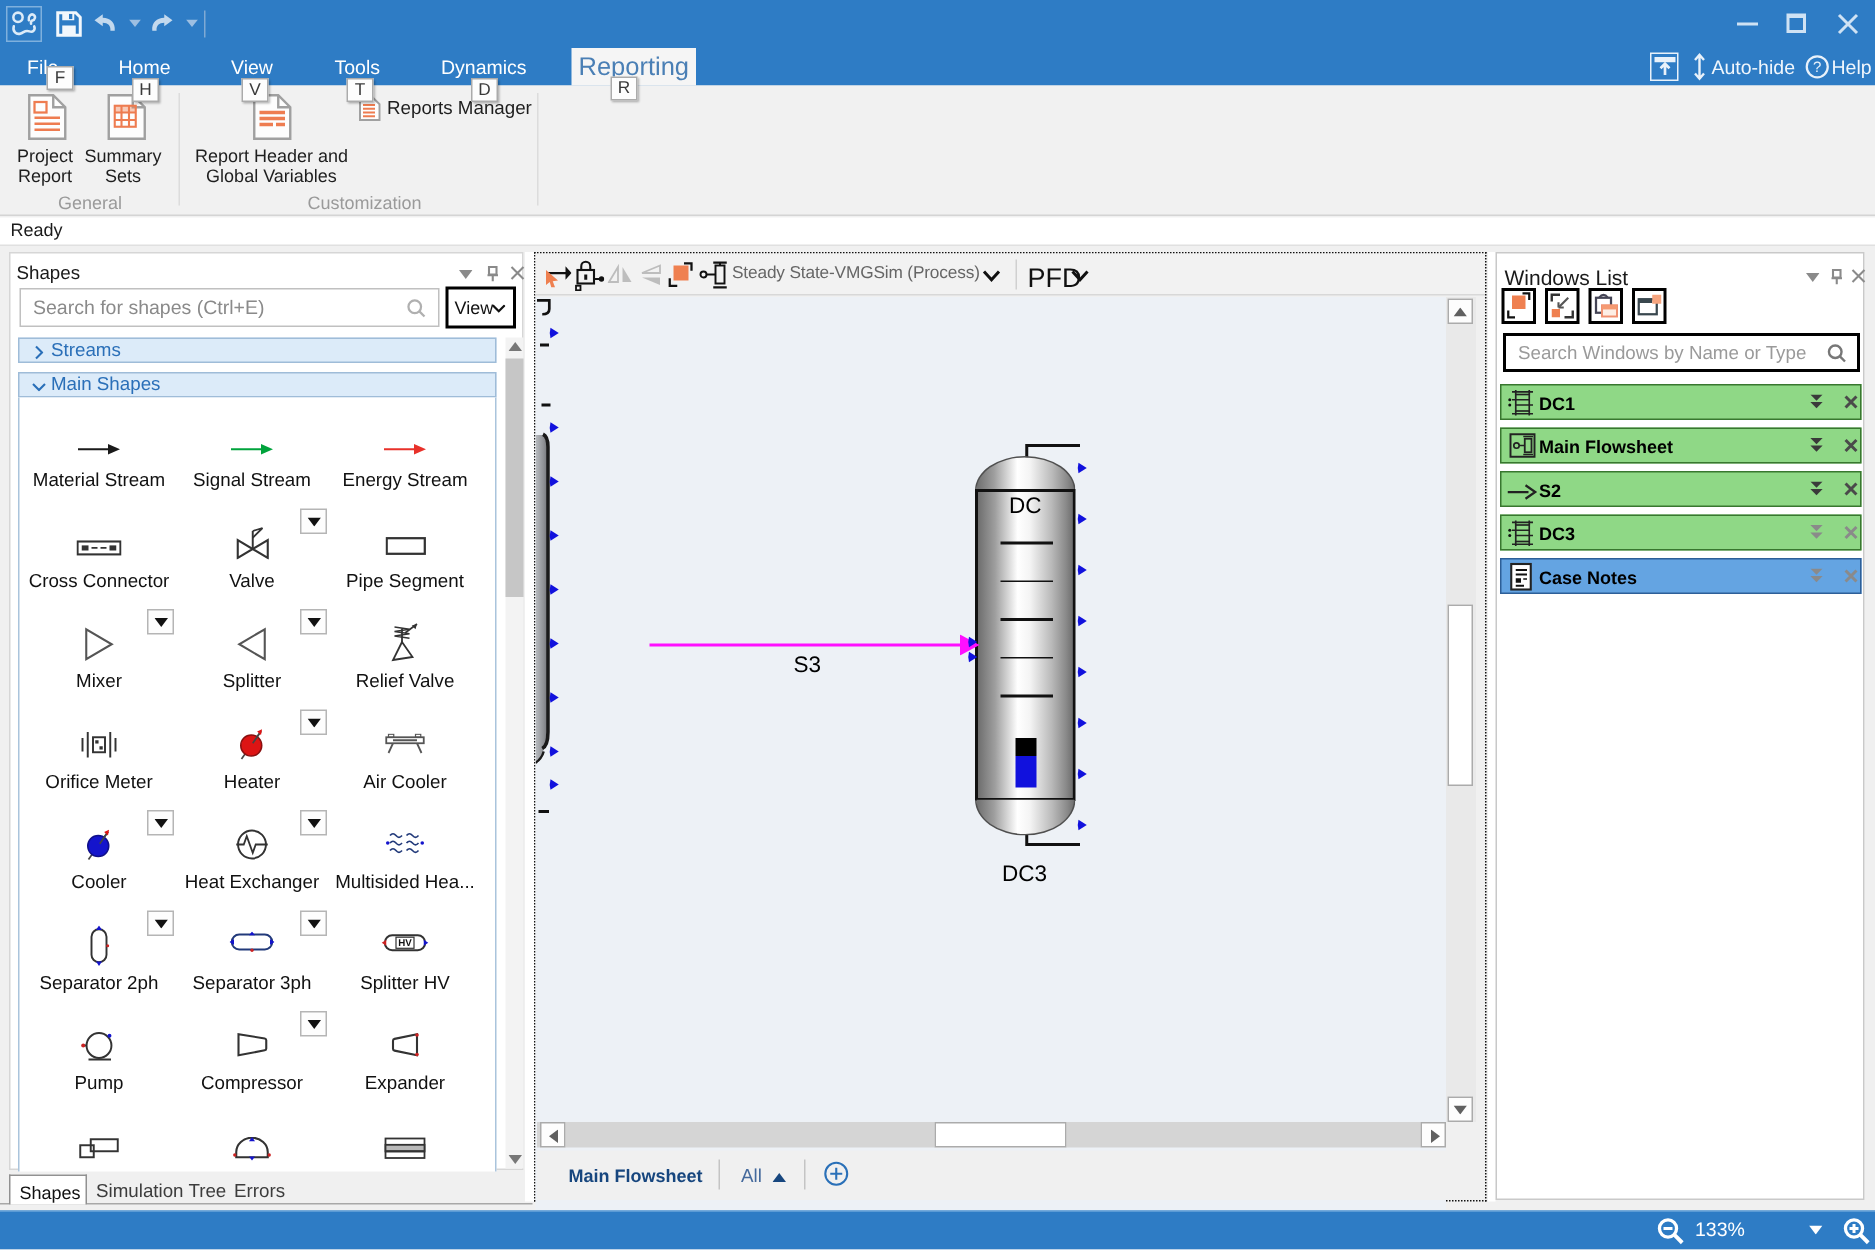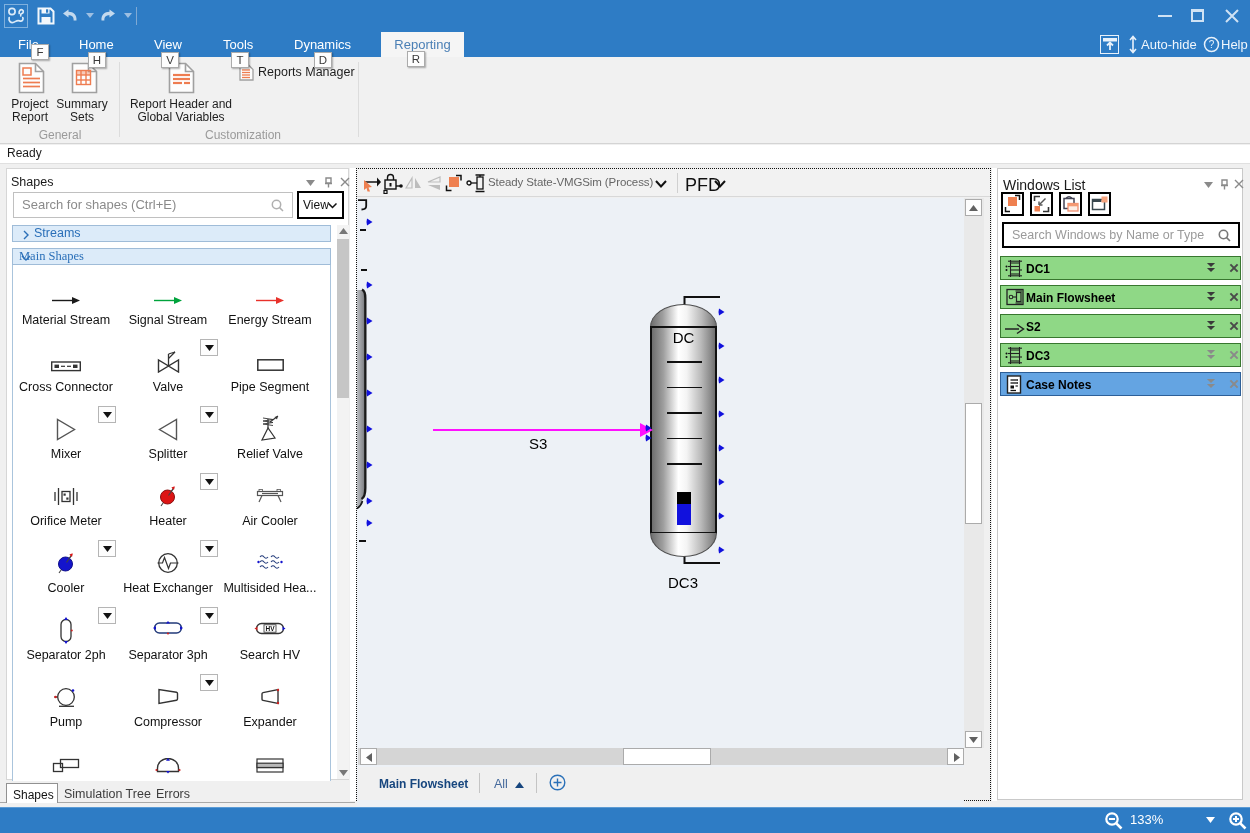--- a/index.html
+++ b/index.html
@@ -3,21 +3,21 @@
 <meta charset="utf-8">
 <style>
 * { margin:0; padding:0; box-sizing:border-box; }
 html,body { width:1250px; height:833px; overflow:hidden; }
 body { font-family:"Liberation Sans",sans-serif; position:relative; background:#f0f0f0; }
 .abs { position:absolute; }
 
 #titlebar { position:absolute; left:0; top:0; width:1250px; height:32px; background:#2e7cc5; }
 #tabrow { position:absolute; left:0; top:32px; width:1250px; height:25px; background:#2e7cc5; }
 .rtab { position:absolute; top:0; height:25px; line-height:25px; color:#ffffff; font-size:13px; }
-#activetab { position:absolute; left:381px; top:0; width:83px; height:25px; background:#f5f5f5; color:#4a7fb5; font-size:13px; text-align:center; line-height:25px; }
+#activetab { position:absolute; left:381px; top:0; width:83px; height:25px; background:#f5f5f5; color:#4a7fb5; font-size:17px; text-align:center; line-height:25px; }
 .keytip { position:absolute; background:#fdfdfd; border:1px solid #ababab; box-shadow:1px 1px 1.5px rgba(0,0,0,0.3); color:#3a3a3a; font-size:11.5px; text-align:center; width:18px; height:16px; line-height:15px; z-index:50; }
 
 #ribbon { position:absolute; left:0; top:57px; width:1250px; height:87px; background:#f1f1f1; border-bottom:1px solid #d4d4d4; }
 .grpsep { position:absolute; top:5px; width:1px; height:75px; background:#dcdcdc; }
 .grplabel { position:absolute; top:71px; font-size:12px; color:#9a9a9a; text-align:center; }
 .biglabel { position:absolute; font-size:12px; color:#1e1e1e; text-align:center; line-height:13px; }
 #ready { position:absolute; left:0; top:145px; width:1250px; height:19px; background:#ffffff; border-bottom:1px solid #e0e0e0; font-size:12px; color:#1a1a1a; padding-left:7px; line-height:17px; }
 
 #shapespanel { position:absolute; left:6px; top:168px; width:343px; height:612px; background:#ffffff; border:1px solid #d6d6d6; }
 #shsearch { position:absolute; left:6px; top:23px; width:280px; height:26px; border:1px solid #c0c0c0; background:#fff; color:#8a8a8a; font-size:13px; line-height:24px; padding-left:8px; }
@@ -202,21 +202,21 @@
   <div class="sechdr" style="top:56px;">
     <svg style="position:absolute;left:10px;top:4px;" width="6" height="10" viewBox="0 0 6 10">
         <path d="M1 1 L5 5 L1 9" fill="none" stroke="#2a6fb8" stroke-width="1.4"></path>
       </svg>
     <span style="position:absolute;left:21px;">Streams</span>
   </div>
   <div class="sechdr" style="top:79px;">
     <svg style="position:absolute;left:8px;top:6px;" width="10" height="6" viewBox="0 0 10 6">
         <path d="M1 1 L5 5 L9 1" fill="none" stroke="#2a6fb8" stroke-width="1.4"></path>
       </svg>
-    <span style="position:absolute;left:6px;font-family:Liberation Serif, serif;">Main Shapes</span>
+    <span style="position:absolute;left:21px;">Main Shapes</span>
   </div>
   <div id="shcontent">
 <div class="cell" style="left:0px;top:6px;">
         <div class="cellicon" style="top:20px;"><svg width="28" height="9" viewBox="0 0 28 9">
             <line x1="0" y1="4.5" x2="21" y2="4.5" stroke="#1a1a1a" stroke-width="1.4"></line>
             <polygon points="20,1 28,4.5 20,8" fill="#1a1a1a"></polygon>
           </svg></div>
         <div class="celllabel" style="top:42px;">Material Stream</div>
       </div>
 <div class="cell" style="left:102px;top:6px;">
@@ -407,21 +407,21 @@
         </div>
       </div>
 <div class="cell" style="left:204px;top:341px;">
         <div class="cellicon" style="top:15px;"><svg width="32" height="15" viewBox="0 0 32 15">
             <rect x="2.5" y="2.5" width="27" height="10" rx="5" fill="none" stroke="#333" stroke-width="1.3"></rect>
             <rect x="10" y="3.8" width="12" height="7.4" fill="none" stroke="#333" stroke-width="0.8"></rect>
             <text x="16" y="9.6" font-size="6.5" font-weight="bold" text-anchor="middle" fill="#111" font-family="Liberation Sans">HV</text>
             <polygon points="0.5,7.5 3.5,5.5 3.5,9.5" fill="#cc2222"></polygon>
             <polygon points="31.5,7.5 28.5,5.5 28.5,9.5" fill="#1414cc"></polygon>
           </svg></div>
-        <div class="celllabel" style="top:42px;">Search HV</div>
+        <div class="celllabel" style="top:42px;">Splitter HV</div>
       </div>
 <div class="cell" style="left:0px;top:408px;">
         <div class="cellicon" style="top:14px;"><svg width="25" height="22" viewBox="0 0 25 22">
             <circle cx="12" cy="10" r="8.3" fill="none" stroke="#333" stroke-width="1.3"></circle>
             <line x1="0.5" y1="10" x2="3.7" y2="10" stroke="#333" stroke-width="1.3"></line>
             <line x1="5" y1="19.3" x2="20" y2="19.3" stroke="#333" stroke-width="1.3"></line>
             <circle cx="1.5" cy="10" r="1.3" fill="#cc2222"></circle>
             <circle cx="19" cy="3.5" r="1.3" fill="#1414cc"></circle>
           </svg></div>
         <div class="celllabel" style="top:42px;">Pump</div>

